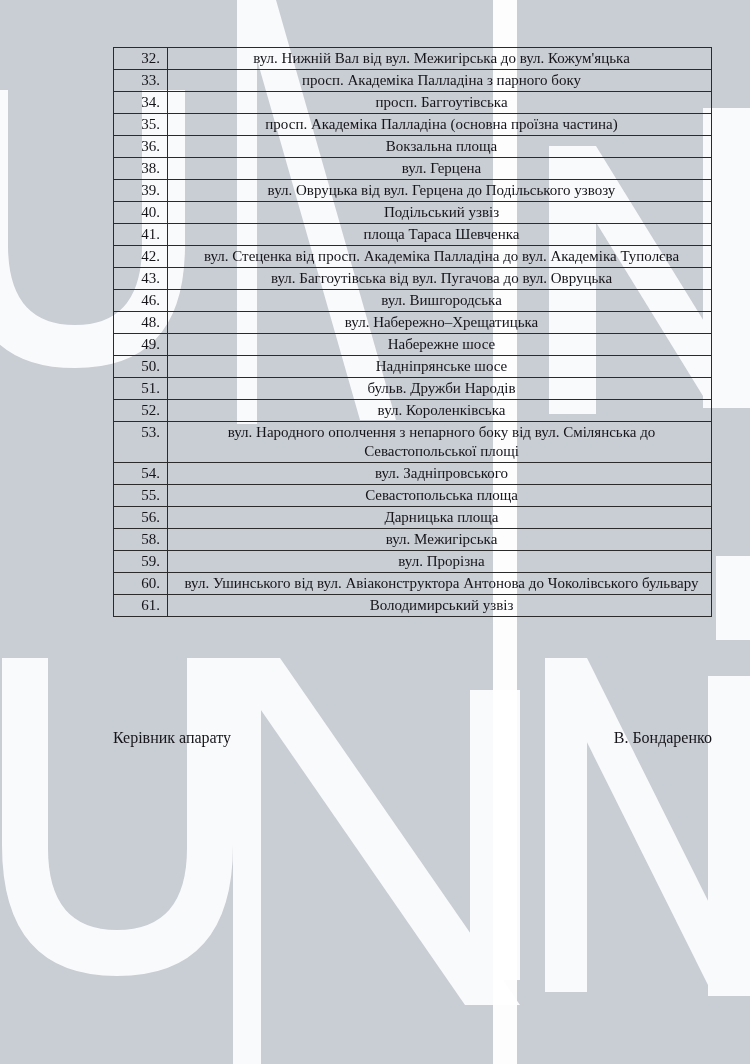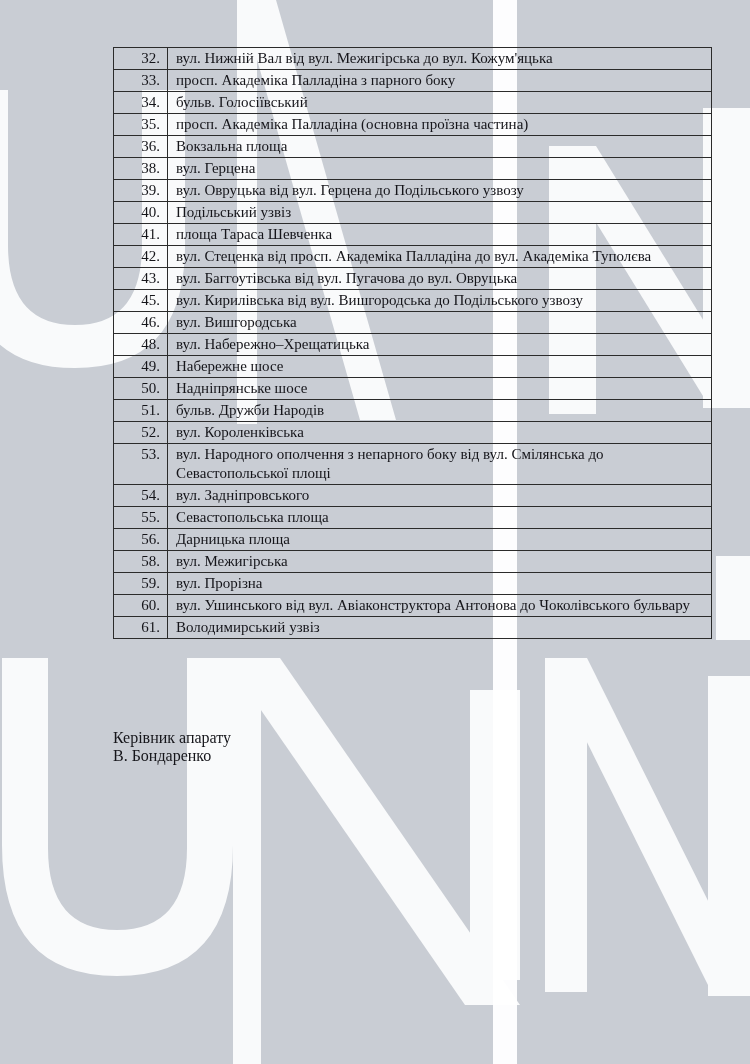--- a/index.html
+++ b/index.html
@@ -26,32 +26,33 @@
   .doc-table td {
     border:1px solid #2b2b2b;
     font-family:"Liberation Serif","DejaVu Serif",serif;
     font-size:15px;
     line-height:19px;
     color:#15151a;
     padding:1px 4px 1px 8px;
     vertical-align:top;
     height:19px;
     background:transparent;
+    text-align:center;
   }
   .doc-table td.num {
     width:44px;
     text-align:right;
     padding:1px 7px 1px 2px;
     white-space:nowrap;
   }
 
   .signature {
     position:absolute; left:113px; top:729px; width:599px;
     display:flex; justify-content:space-between; align-items:baseline;
-    font-size:16px; color:#15151a;flex-direction:column;
+    font-size:16px; color:#15151a;
   }
 </style>
 </head>
 <body>
 
 <div class="page">
 
   <svg class="watermark" width="750" height="1064" viewBox="0 0 750 1064" xmlns="http://www.w3.org/2000/svg">
     <g fill="#f9fafb">
 
@@ -86,21 +87,21 @@
     <tr>
         <td class="num">32.</td>
         <td class="street">вул. Нижній Вал від вул. Межигірська до вул. Кожум'яцька</td>
       </tr>
         <tr>
         <td class="num">33.</td>
         <td class="street">просп. Академіка Палладіна з парного боку</td>
       </tr>
         <tr>
         <td class="num">34.</td>
-        <td class="street">бульв. Голосіївський</td>
+        <td class="street">просп. Баггоутівська</td>
       </tr>
         <tr>
         <td class="num">35.</td>
         <td class="street">просп. Академіка Палладіна (основна проїзна частина)</td>
       </tr>
         <tr>
         <td class="num">36.</td>
         <td class="street">Вокзальна площа</td>
       </tr>
         <tr>
@@ -119,24 +120,20 @@
         <td class="num">41.</td>
         <td class="street">площа Тараса Шевченка</td>
       </tr>
         <tr>
         <td class="num">42.</td>
         <td class="street">вул. Стеценка від просп. Академіка Палладіна до вул. Академіка Туполєва</td>
       </tr>
         <tr>
         <td class="num">43.</td>
         <td class="street">вул. Баггоутівська від вул. Пугачова до вул. Овруцька</td>
-      </tr>
-        <tr>
-        <td class="num">45.</td>
-        <td class="street">вул. Кирилівська від вул. Вишгородська до Подільського узвозу</td>
       </tr>
         <tr>
         <td class="num">46.</td>
         <td class="street">вул. Вишгородська</td>
       </tr>
         <tr>
         <td class="num">48.</td>
         <td class="street">вул. Набережно–Хрещатицька</td>
       </tr>
         <tr>

